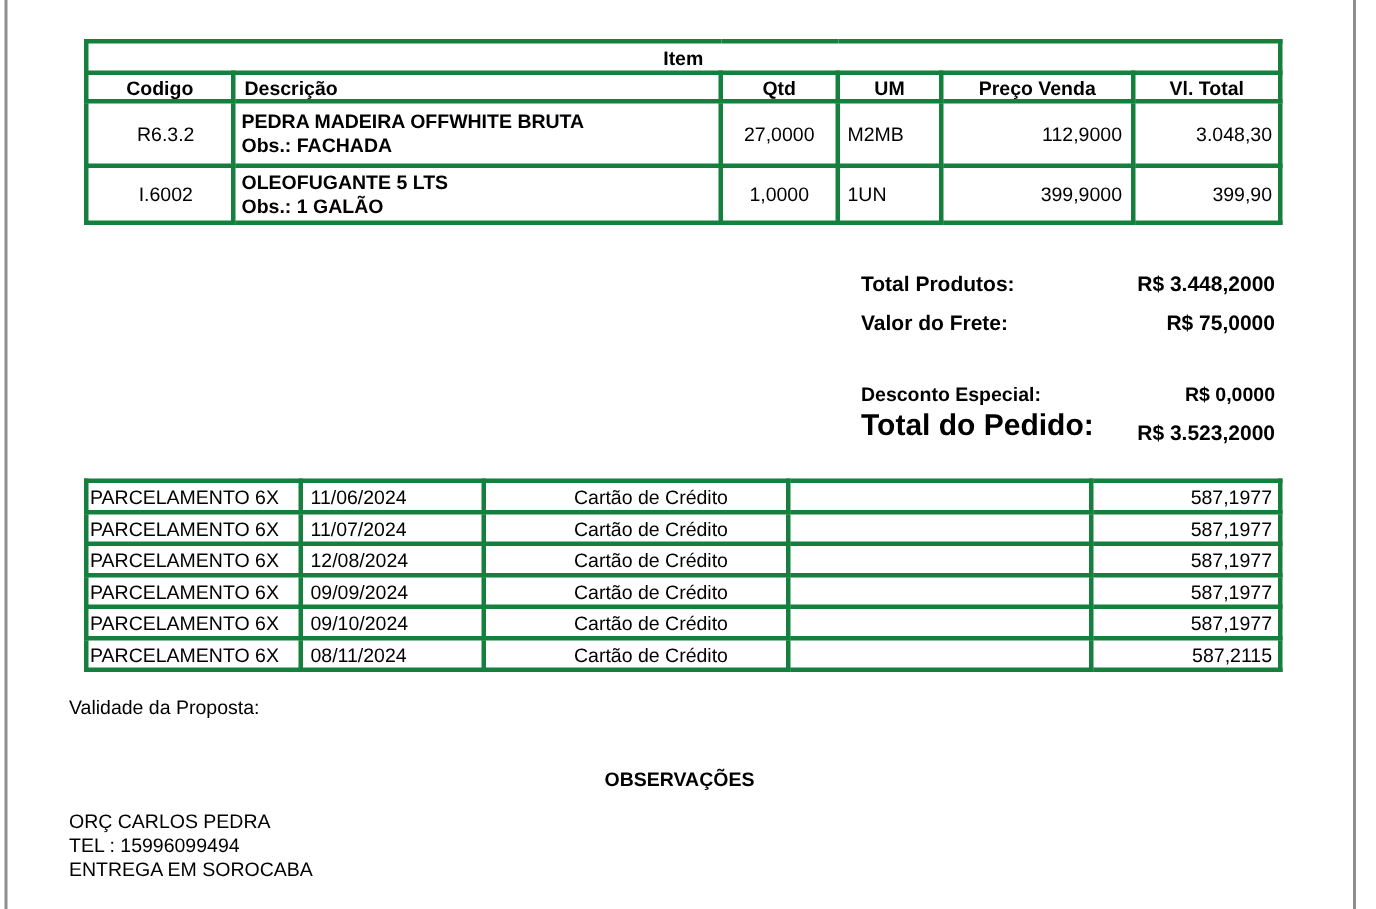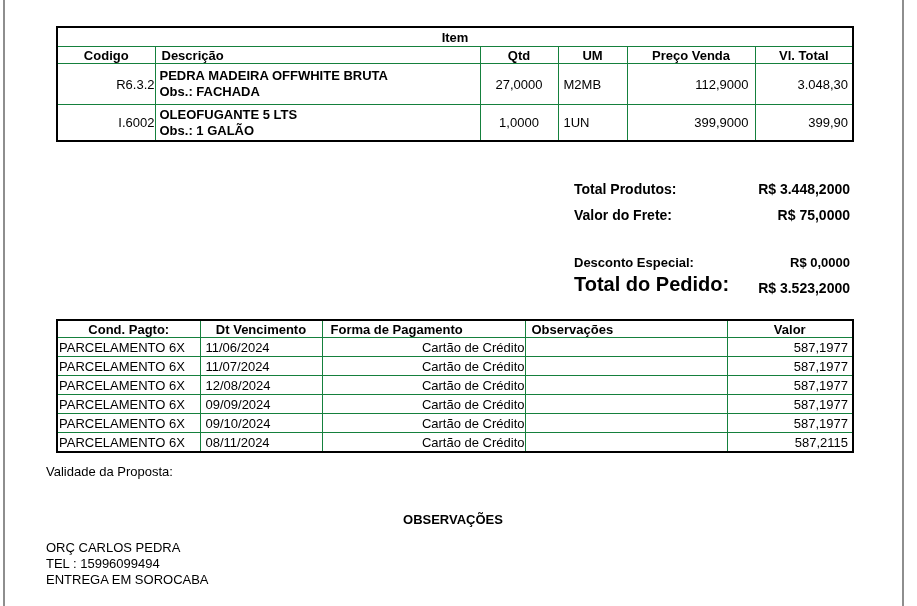--- a/index.html
+++ b/index.html
@@ -5,31 +5,31 @@
   html,body{margin:0;padding:0;}
   body{
     width:917px;height:606px;position:relative;background:#ffffff;
     font-family:"Liberation Sans",sans-serif;color:#000;overflow:hidden;
   }
   .edge{position:absolute;top:0;width:2px;height:606px;background:#8e8e8e;}
   .edge-l{left:3px;}
   .edge-r{left:902px;}
 
   table{border-collapse:collapse;table-layout:fixed;position:absolute;background:#fff;border:2px solid #000;}
-  th,td{border:1px solid #15803d;font-size:13px;overflow:hidden;white-space:nowrap;padding:0;}
+  th,td{border:3px solid #15803d;font-size:13px;overflow:hidden;white-space:nowrap;padding:0;}
   th{font-weight:bold;text-align:center;}
 
   
   #item-table{left:56px;top:26px;width:796px;}
   #item-table .t-title th{height:18px;font-size:13px;}
   #item-table .t-head th{height:16px;}
   #item-table .h-desc{text-align:left;padding-left:6px;}
   #item-table .r1 td{height:40px;}
   #item-table .r2 td{height:35px;}
-  .a-codigo{text-align:right;padding-left:8px;}
+  .a-codigo{text-align:center;padding-left:8px;}
   .a-desc{text-align:left;padding-left:4px;line-height:16px;font-weight:bold;}
   .a-qtd{text-align:center;}
   .a-um{text-align:left;padding-left:5px;}
   .a-preco{text-align:right;padding-right:6px;}
   .a-total{text-align:right;padding-right:4px;padding-left:16px;}
 
   
   .tot-row{position:absolute;left:574px;width:276px;display:flex;justify-content:space-between;align-items:flex-end;}
   .tot-row .lbl{font-weight:bold;}
   .tot-row .val{font-weight:bold;}
@@ -41,21 +41,21 @@
   #tot-4 .val{font-size:14px;}
 
   
   #pay-table{left:56px;top:319px;width:796px;}
   #pay-table .p-head th{height:16px;}
   #pay-table td{height:18px;}
   #pay-table .h-forma{text-align:left;padding-left:8px;}
   #pay-table .h-obs{text-align:left;padding-left:6px;}
   .p-cond{text-align:left;padding-left:1px;}
   .p-venc{text-align:left;padding-left:5px;}
-  .p-forma{text-align:right;padding-left:20px;margin-top:20px;}
+  .p-forma{text-align:center;padding-left:20px;margin-top:20px;}
   .p-valor{text-align:right;padding-right:4px;}
 
   
   #validade{position:absolute;left:46px;top:464px;font-size:13px;}
   #obs-title{position:absolute;left:0;top:512px;width:906px;text-align:center;font-weight:bold;font-size:13px;}
   #notes{position:absolute;left:46px;top:540px;font-size:13px;line-height:16px;}
 </style>
 </head>
 <body>
 
@@ -127,27 +127,20 @@
 
 <table id="pay-table">
   <colgroup>
     <col style="width:143px">
       <col style="width:122px">
       <col style="width:203px">
     <col style="width:202px">
       <col style="width:126px">
   </colgroup>
   <tbody>
-      <tr class="p-head">
-    <th>Cond. Pagto:</th>
-    <th>Dt Vencimento</th>
-    <th class="h-forma">Forma de Pagamento</th>
-    <th class="h-obs">Observações</th>
-    <th>Valor</th>
-  </tr>
   <tr>
     <td class="p-cond">PARCELAMENTO 6X</td>
     <td class="p-venc">11/06/2024</td>
     <td class="p-forma">Cartão de Crédito</td>
     <td class="p-obs"></td>
     <td class="p-valor">587,1977</td>
   </tr>
   <tr>
     <td class="p-cond">PARCELAMENTO 6X</td>
     <td class="p-venc">11/07/2024</td>

